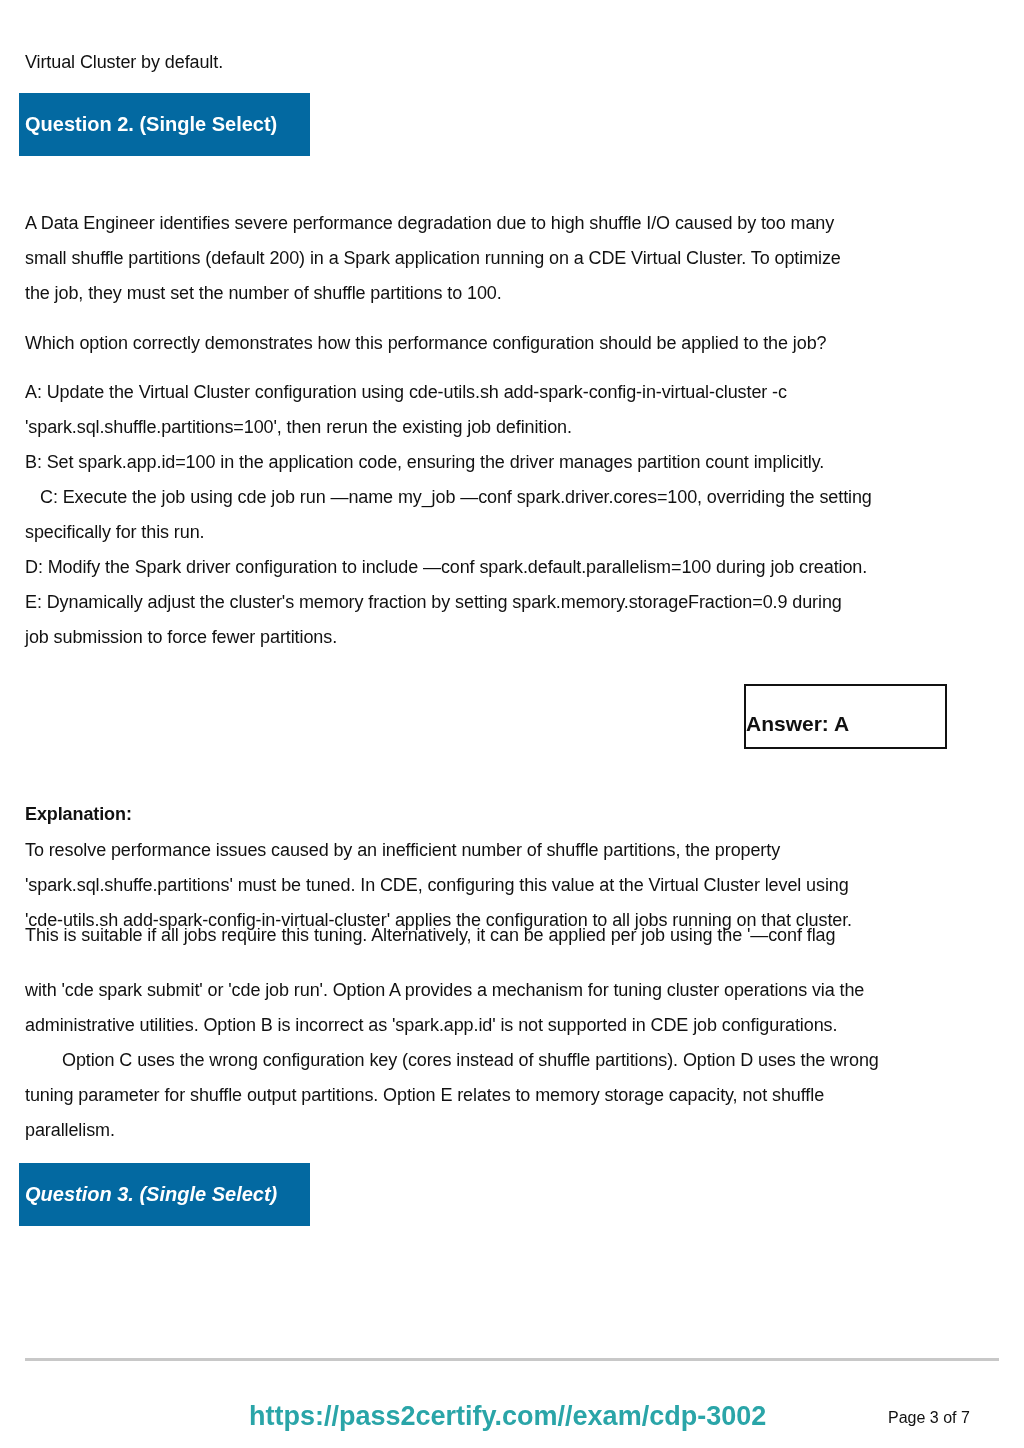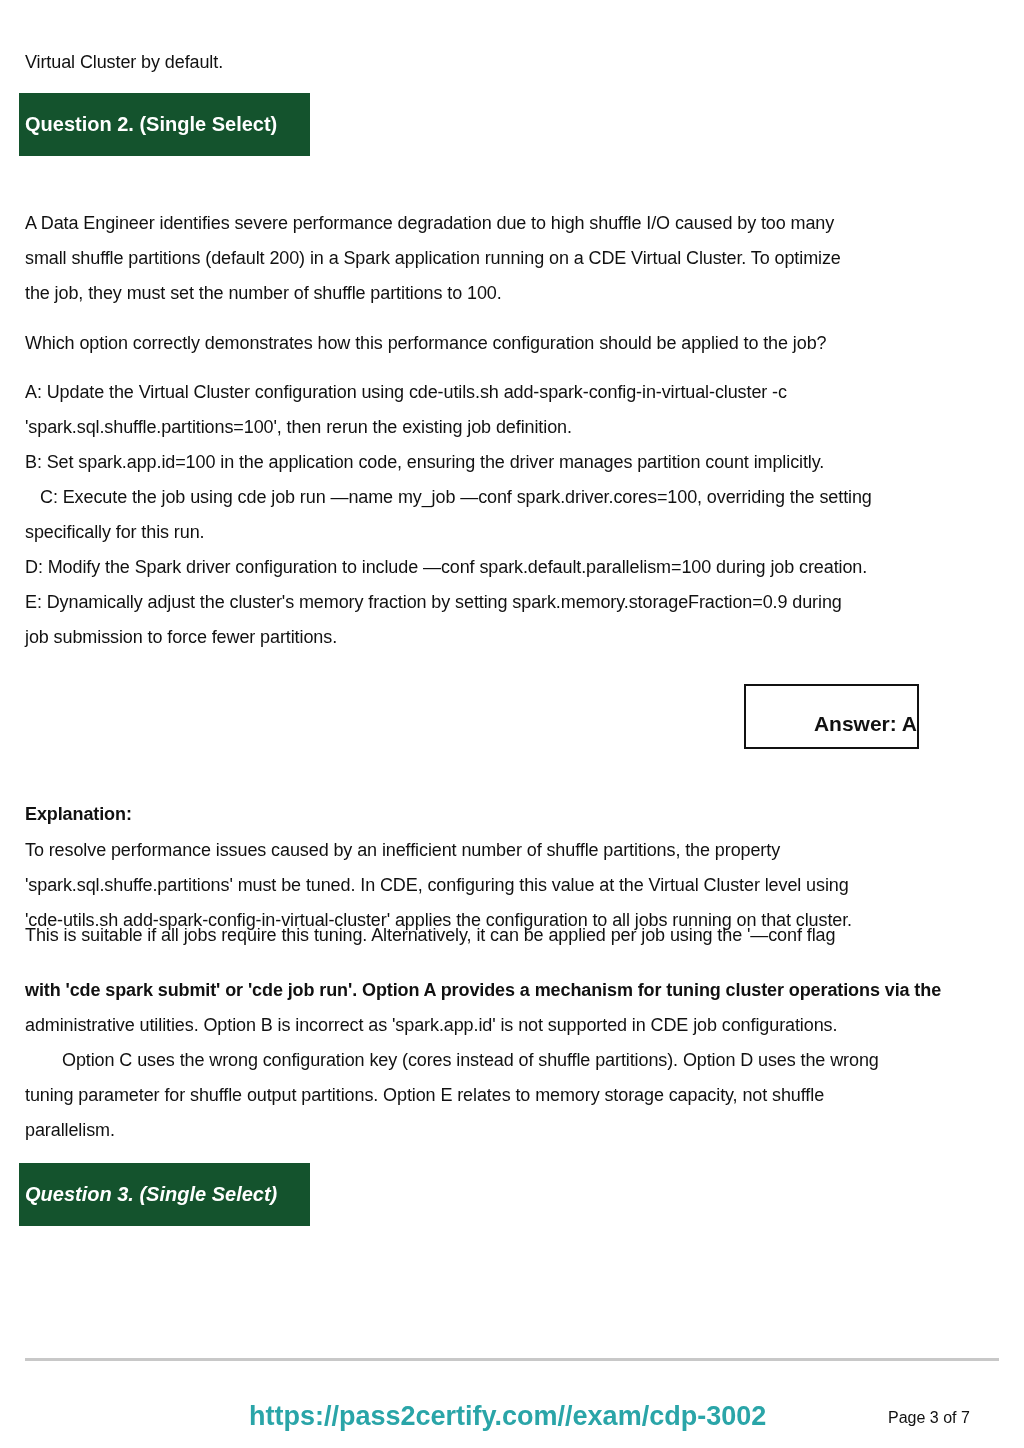--- a/index.html
+++ b/index.html
@@ -22,38 +22,38 @@
       white-space: nowrap;
       font-size: 18px;
       line-height: 22px;
       letter-spacing: -0.1px;
     }
     .q-badge {
       position: absolute;
       left: 19px;
       width: 291px;
       height: 63px;
-      background: #14532d;
+      background: #0369a1;
       color: #ffffff;
       font-weight: bold;
       font-size: 20px;
       line-height: 63px;
       box-sizing: border-box;
       padding-left: 6px;
       white-space: nowrap;
     }
     .answer-box {
       position: absolute;
       left: 744px;
       top: 684px;
-      width: 175px;
+      width: 203px;
       height: 65px;
       border: 2px solid #111111;
       box-sizing: border-box;
-      text-align: right;
+      text-align: left;
       font-weight: bold;
       font-size: 21px;
       line-height: 76px;
     }
     .expl-title {
       font-weight: bold;
     }
     .divider {
       position: absolute;
       left: 25px;
@@ -112,21 +112,21 @@
   </div>
 
   <div class="answer-box">Answer: A</div>
 
   <div>
     <div class="line expl-title" style="top:803px;">Explanation:</div>
     <div class="line" style="top:839px;">To resolve performance issues caused by an inefficient number of shuffle partitions, the property</div>
     <div class="line" style="top:874px;">'spark.sql.shuffe.partitions' must be tuned. In CDE, configuring this value at the Virtual Cluster level using</div>
     <div class="line" style="top:909px;">'cde-utils.sh add-spark-config-in-virtual-cluster' applies the configuration to all jobs running on that cluster.</div>
     <div class="line" style="top:924px;">This is suitable if all jobs require this tuning. Alternatively, it can be applied per job using the '—conf flag</div>
-    <div class="line" style="top:979px;font-weight:bold;">with 'cde spark submit' or 'cde job run'. Option A provides a mechanism for tuning cluster operations via the</div>
+    <div class="line" style="top:979px;">with 'cde spark submit' or 'cde job run'. Option A provides a mechanism for tuning cluster operations via the</div>
     <div class="line" style="top:1014px;">administrative utilities. Option B is incorrect as 'spark.app.id' is not supported in CDE job configurations.</div>
     <div class="line" style="top:1049px;margin-left:37px;">Option C uses the wrong configuration key (cores instead of shuffle partitions). Option D uses the wrong</div>
     <div class="line" style="top:1084px;">tuning parameter for shuffle output partitions. Option E relates to memory storage capacity, not shuffle</div>
     <div class="line" style="top:1119px;">parallelism.</div>
   </div>
 
   <div class="q-badge" style="top:1163px;font-style:italic;">Question 3. (Single Select)</div>
 
   <div class="divider"></div>
 

